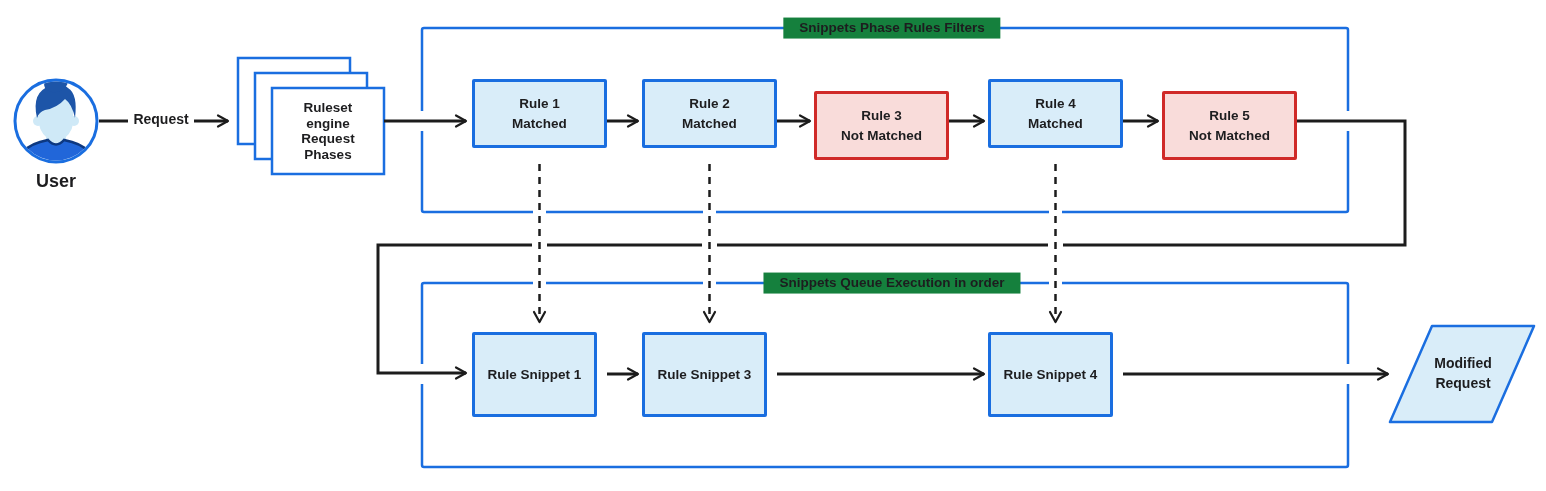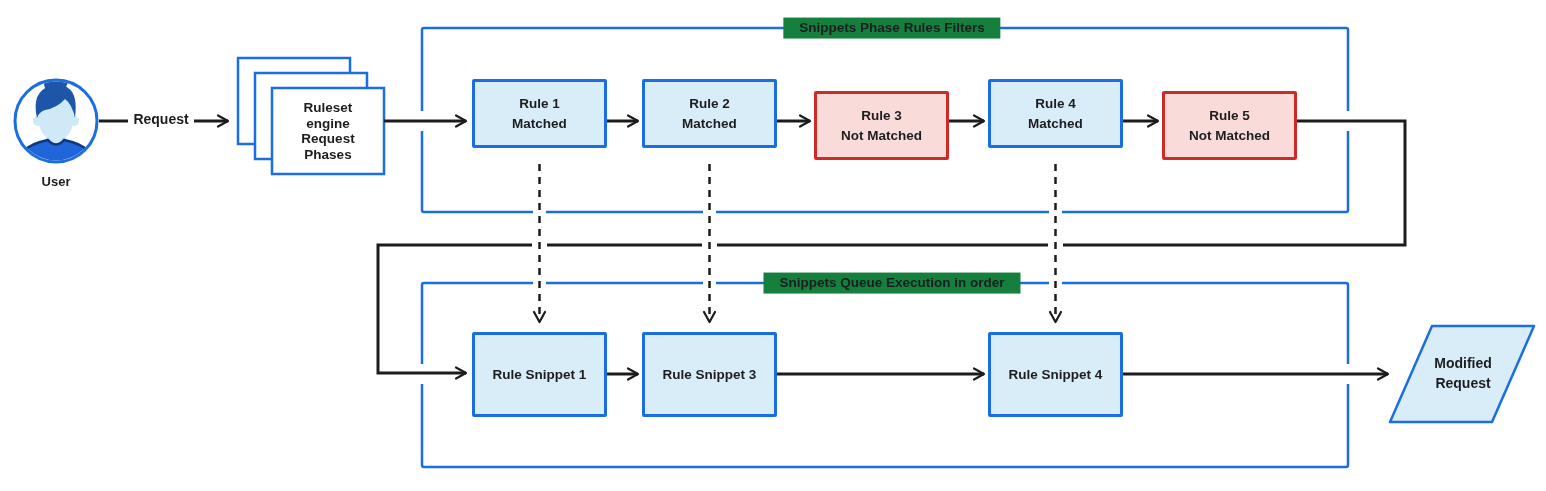--- a/index.html
+++ b/index.html
@@ -30,21 +30,21 @@
   .pgram{fill:var(--blue-fill);stroke:var(--blue-border);stroke-width:2.5;stroke-linejoin:round;}
   
   .node{
     position:absolute;box-sizing:border-box;border-radius:2px;
     display:flex;align-items:center;justify-content:center;text-align:center;
     font-weight:bold;font-size:13.5px;line-height:1.45;white-space:pre-line;
   }
   .node.blue{background:var(--blue-fill);border:3px solid var(--blue-border);}
   .node.red{background:var(--red-fill);border:3px solid var(--red-border);margin-top:12px;}
   .rule{left:0;top:79px;width:135px;height:69px;}
-  .snip{top:332px;width:135px;height:85px;}
+  .snip{top:332px;width:125px;height:85px;}
   
   .lbl{
     position:absolute;transform:translate(-50%,-50%);
     font-weight:bold;text-align:center;white-space:pre-line;line-height:1.4;
   }
   .container-title{
     font-size:13.5px;background:#15803d;padding:1px 16px;white-space:nowrap;
   }
 </style>
 </head>
@@ -153,21 +153,21 @@
   <div class="node blue snip" style="left:642px;">
     <span>Rule Snippet 3</span>
   </div>
   <div class="node blue snip" style="left:988px;">
     <span>Rule Snippet 4</span>
   </div>
 
   <div class="lbl container-title" style="left:892px;top:28px;">Snippets Phase Rules Filters</div>
   <div class="lbl container-title" style="left:892px;top:283px;">Snippets Queue Execution in order</div>
 
-  <div class="lbl" style="left:56px;top:182px;font-size:13px;">User</div>
+  <div class="lbl" style="left:56px;top:182px;font-size:18px;">User</div>
   <div class="lbl" style="left:161px;top:120px;font-size:14px;">Request</div>
   <div class="lbl" style="left:328px;top:131px;font-size:13.5px;line-height:1.15;">Ruleset
 engine
 Request
 Phases</div>
   <div class="lbl" style="left:1463px;top:374px;font-size:14px;">Modified
 Request</div>
 
 </div>
 

